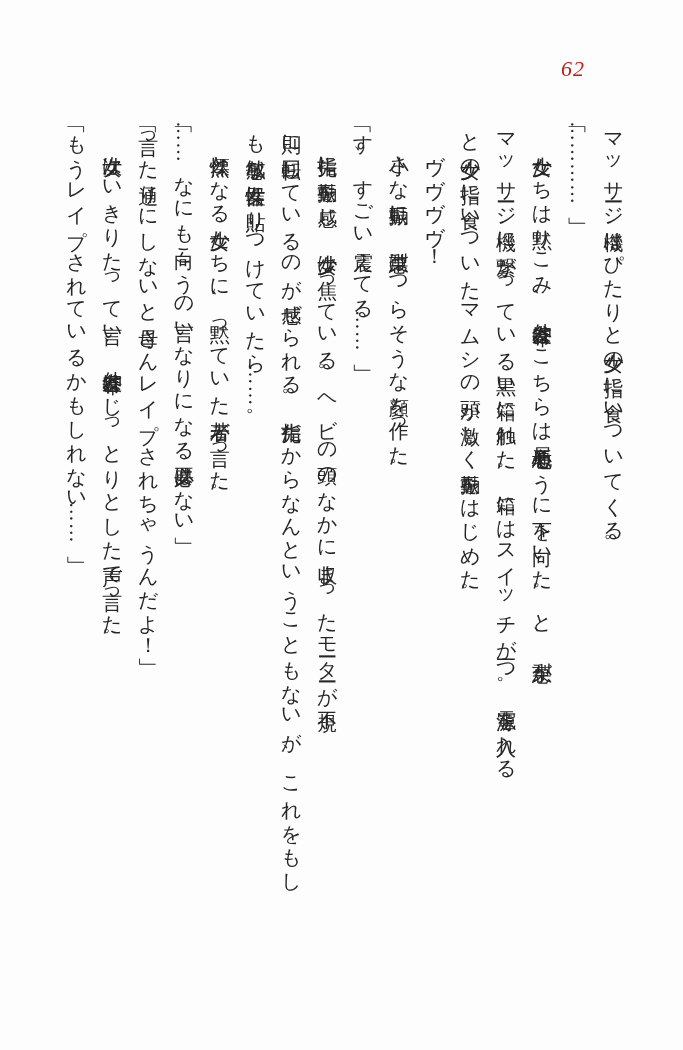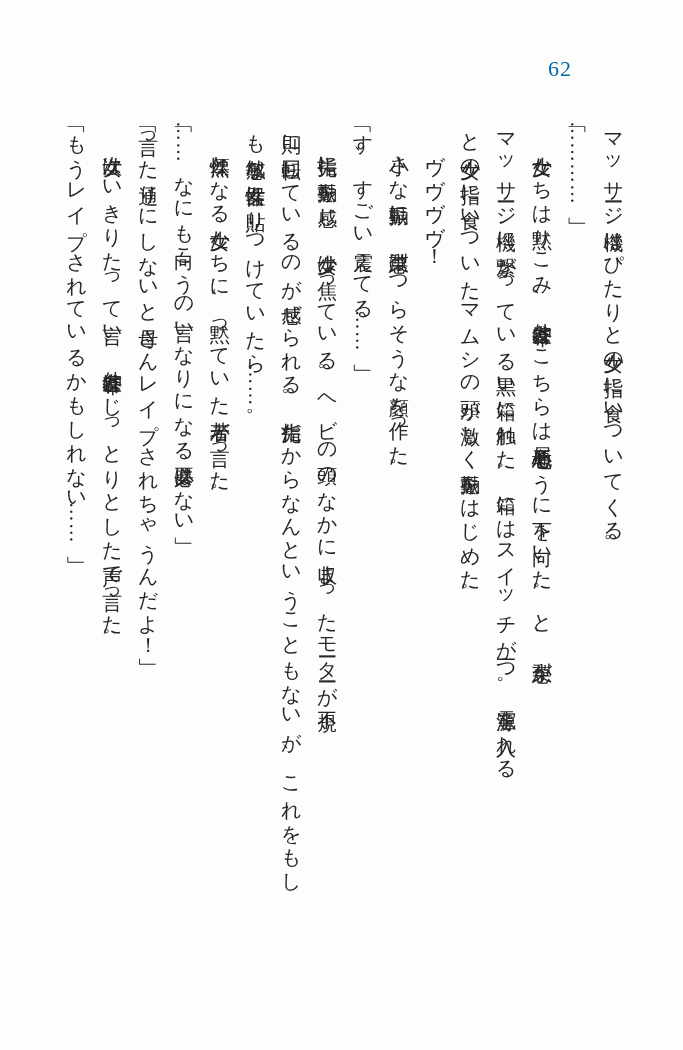--- a/index.html
+++ b/index.html
@@ -16,23 +16,24 @@
     position: relative;
     width: 683px;
     height: 1050px;
     background: #fdfdfd;
   }
   .page-number {
     position: absolute;
     top: 56px;
     left: 548px;
     width: 50px;
-    text-align: left;
+    text-align: center;
     font-size: 22px;
-    color: #0369a1;
+    font-style: italic;
+    color: #b91c1c;
     letter-spacing: 1px;
   }
   .text-block {
     position: absolute;
     top: 120px;
     right: 52px;
     width: 575px;
     height: 880px;
     writing-mode: vertical-rl;
     text-orientation: mixed;

